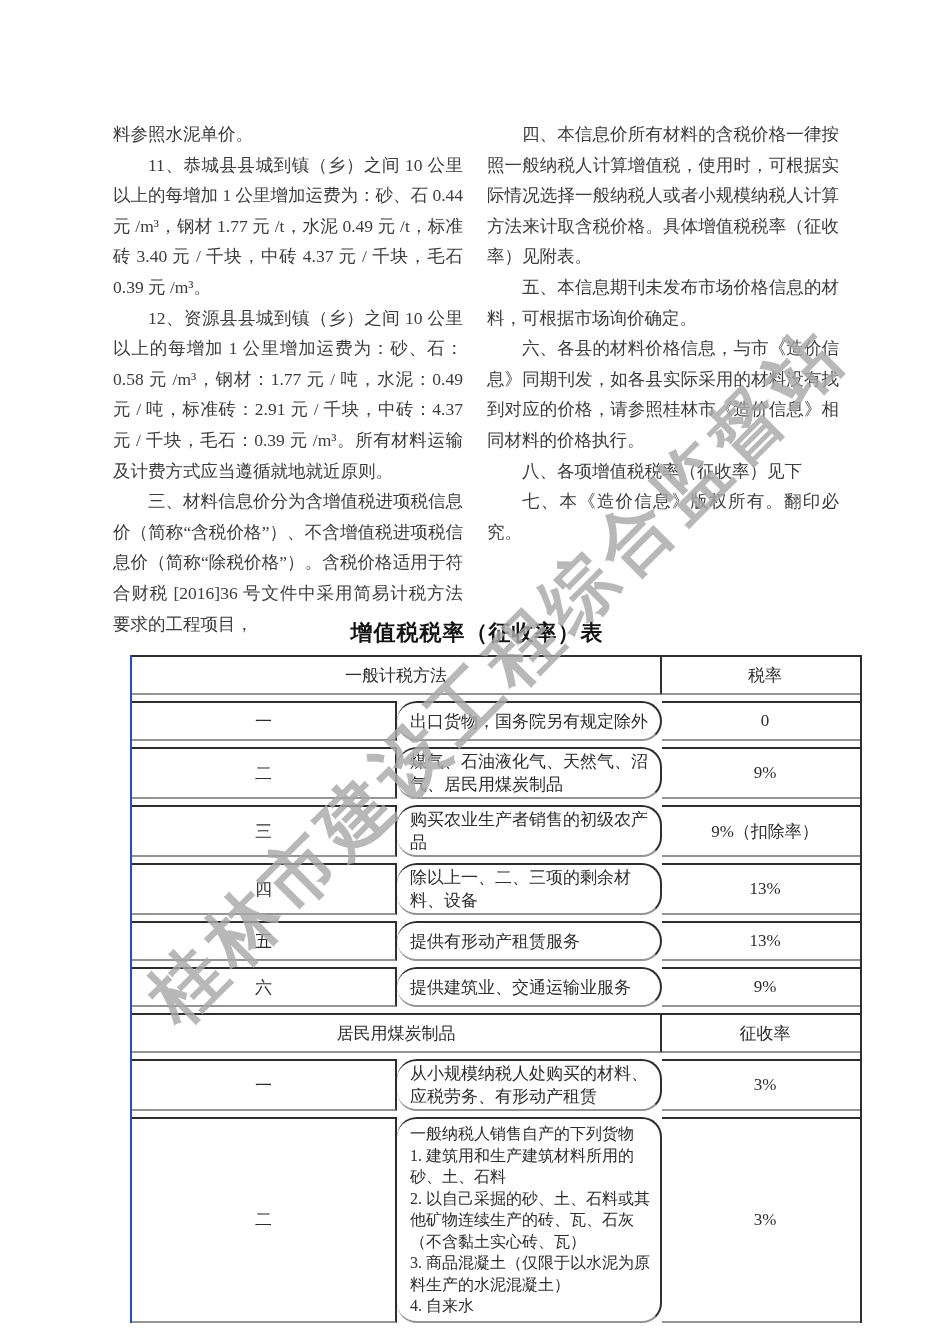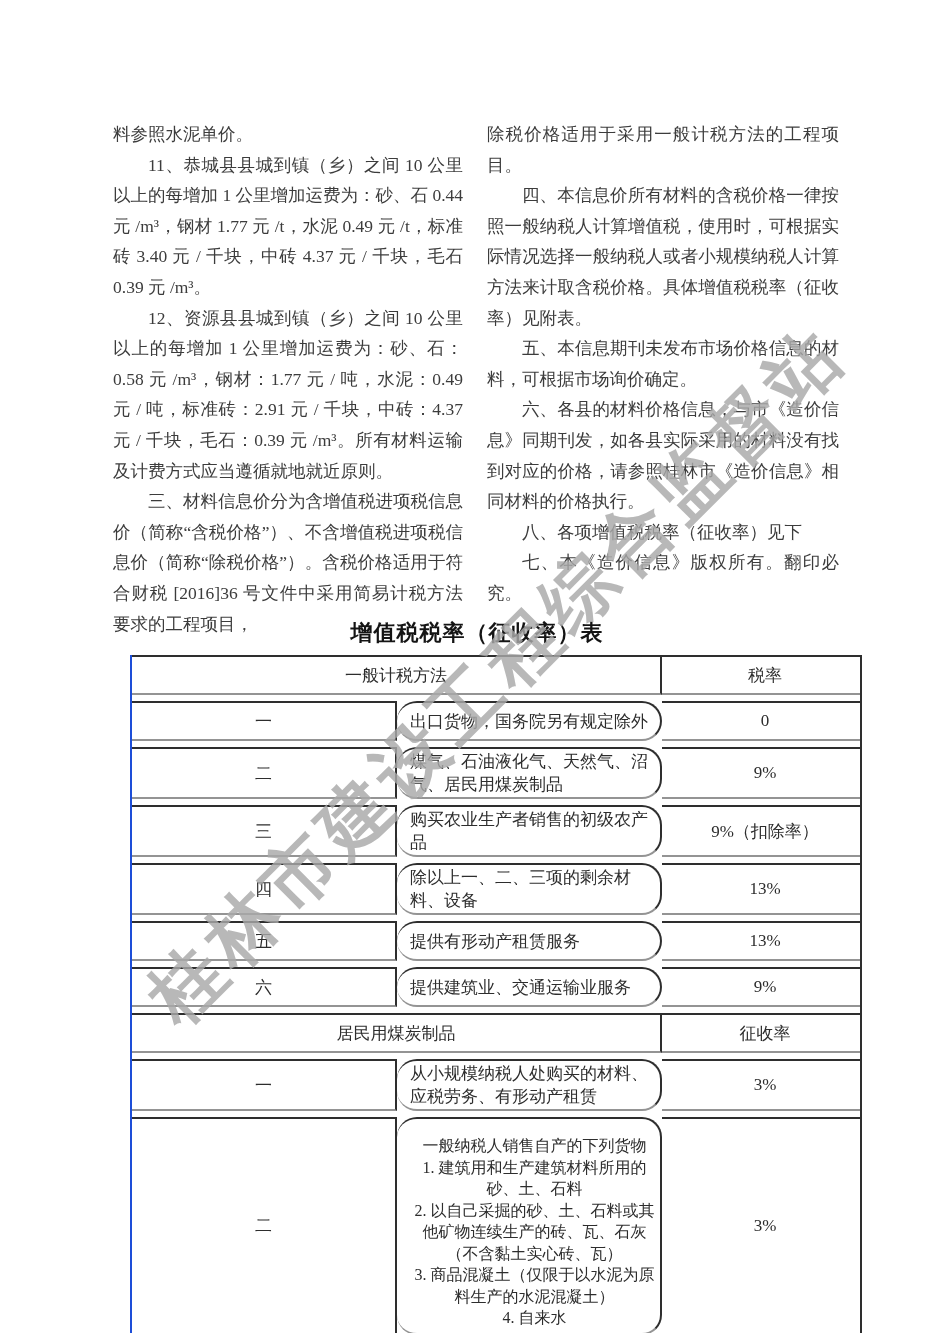--- a/index.html
+++ b/index.html
@@ -64,24 +64,23 @@
   td.c-no   { width: 105px; text-align: center; }
   td.c-desc { width: 423px; text-align: left; padding-left: 13px; border-radius: 20px; }
   td.c-rate { width: 188px; text-align: center; padding-left: 9px; }
   td.v-div  { border-right: 2px solid #2e2e2e; }   
   tr.short td { height: 34px; }
   td.hdr-method { text-align: center; }
   td.multiline {
     white-space: pre-line;
     font-size: 16px;
     line-height: 21.5px;
-    padding-top: 16px;
+    padding-top: 4px;
     padding-bottom: 4px;
     vertical-align: middle;
-    text-align: center;
   }
 
   .watermark {
     position: absolute;
     left: 497px;
     top: 675px;
     transform: translate(-50%, -50%) rotate(-45deg);
     transform-origin: center center;
     white-space: nowrap;
     font-family: "Liberation Serif", "DejaVu Serif", serif;
@@ -100,21 +99,20 @@
 <div class="page">
 
   <div class="text-col col-left">
     <p>料参照水泥单价。</p>
     <p class="indent">11、恭城县县城到镇（乡）之间 10 公里以上的每增加 1 公里增加运费为：砂、石 0.44 元 /m³，钢材 1.77 元 /t，水泥 0.49 元 /t，标准砖 3.40 元 / 千块，中砖 4.37 元 / 千块，毛石 0.39 元 /m³。</p>
     <p class="indent">12、资源县县城到镇（乡）之间 10 公里以上的每增加 1 公里增加运费为：砂、石：0.58 元 /m³，钢材：1.77 元 / 吨，水泥：0.49 元 / 吨，标准砖：2.91 元 / 千块，中砖：4.37 元 / 千块，毛石：0.39 元 /m³。所有材料运输及计费方式应当遵循就地就近原则。</p>
     <p class="indent">三、材料信息价分为含增值税进项税信息价（简称“含税价格”）、不含增值税进项税信息价（简称“除税价格”）。含税价格适用于符合财税 [2016]36 号文件中采用简易计税方法要求的工程项目，</p>
   </div>
 
   <div class="text-col col-right">
-    <p>除税价格适用于采用一般计税方法的工程项目。</p>
     <p class="indent">四、本信息价所有材料的含税价格一律按照一般纳税人计算增值税，使用时，可根据实际情况选择一般纳税人或者小规模纳税人计算方法来计取含税价格。具体增值税税率（征收率）见附表。</p>
     <p class="indent">五、本信息期刊未发布市场价格信息的材料，可根据市场询价确定。</p>
     <p class="indent">六、各县的材料价格信息，与市《造价信息》同期刊发，如各县实际采用的材料没有找到对应的价格，请参照桂林市《造价信息》相同材料的价格执行。</p>
     <p class="indent">八、各项增值税税率（征收率）见下</p>
     <p class="indent">七、本《造价信息》版权所有。翻印必究。</p>
   </div>
 
   <div class="tbl-title">增值税税率（征收率）表</div>
 
   <div class="tbl-wrap">

